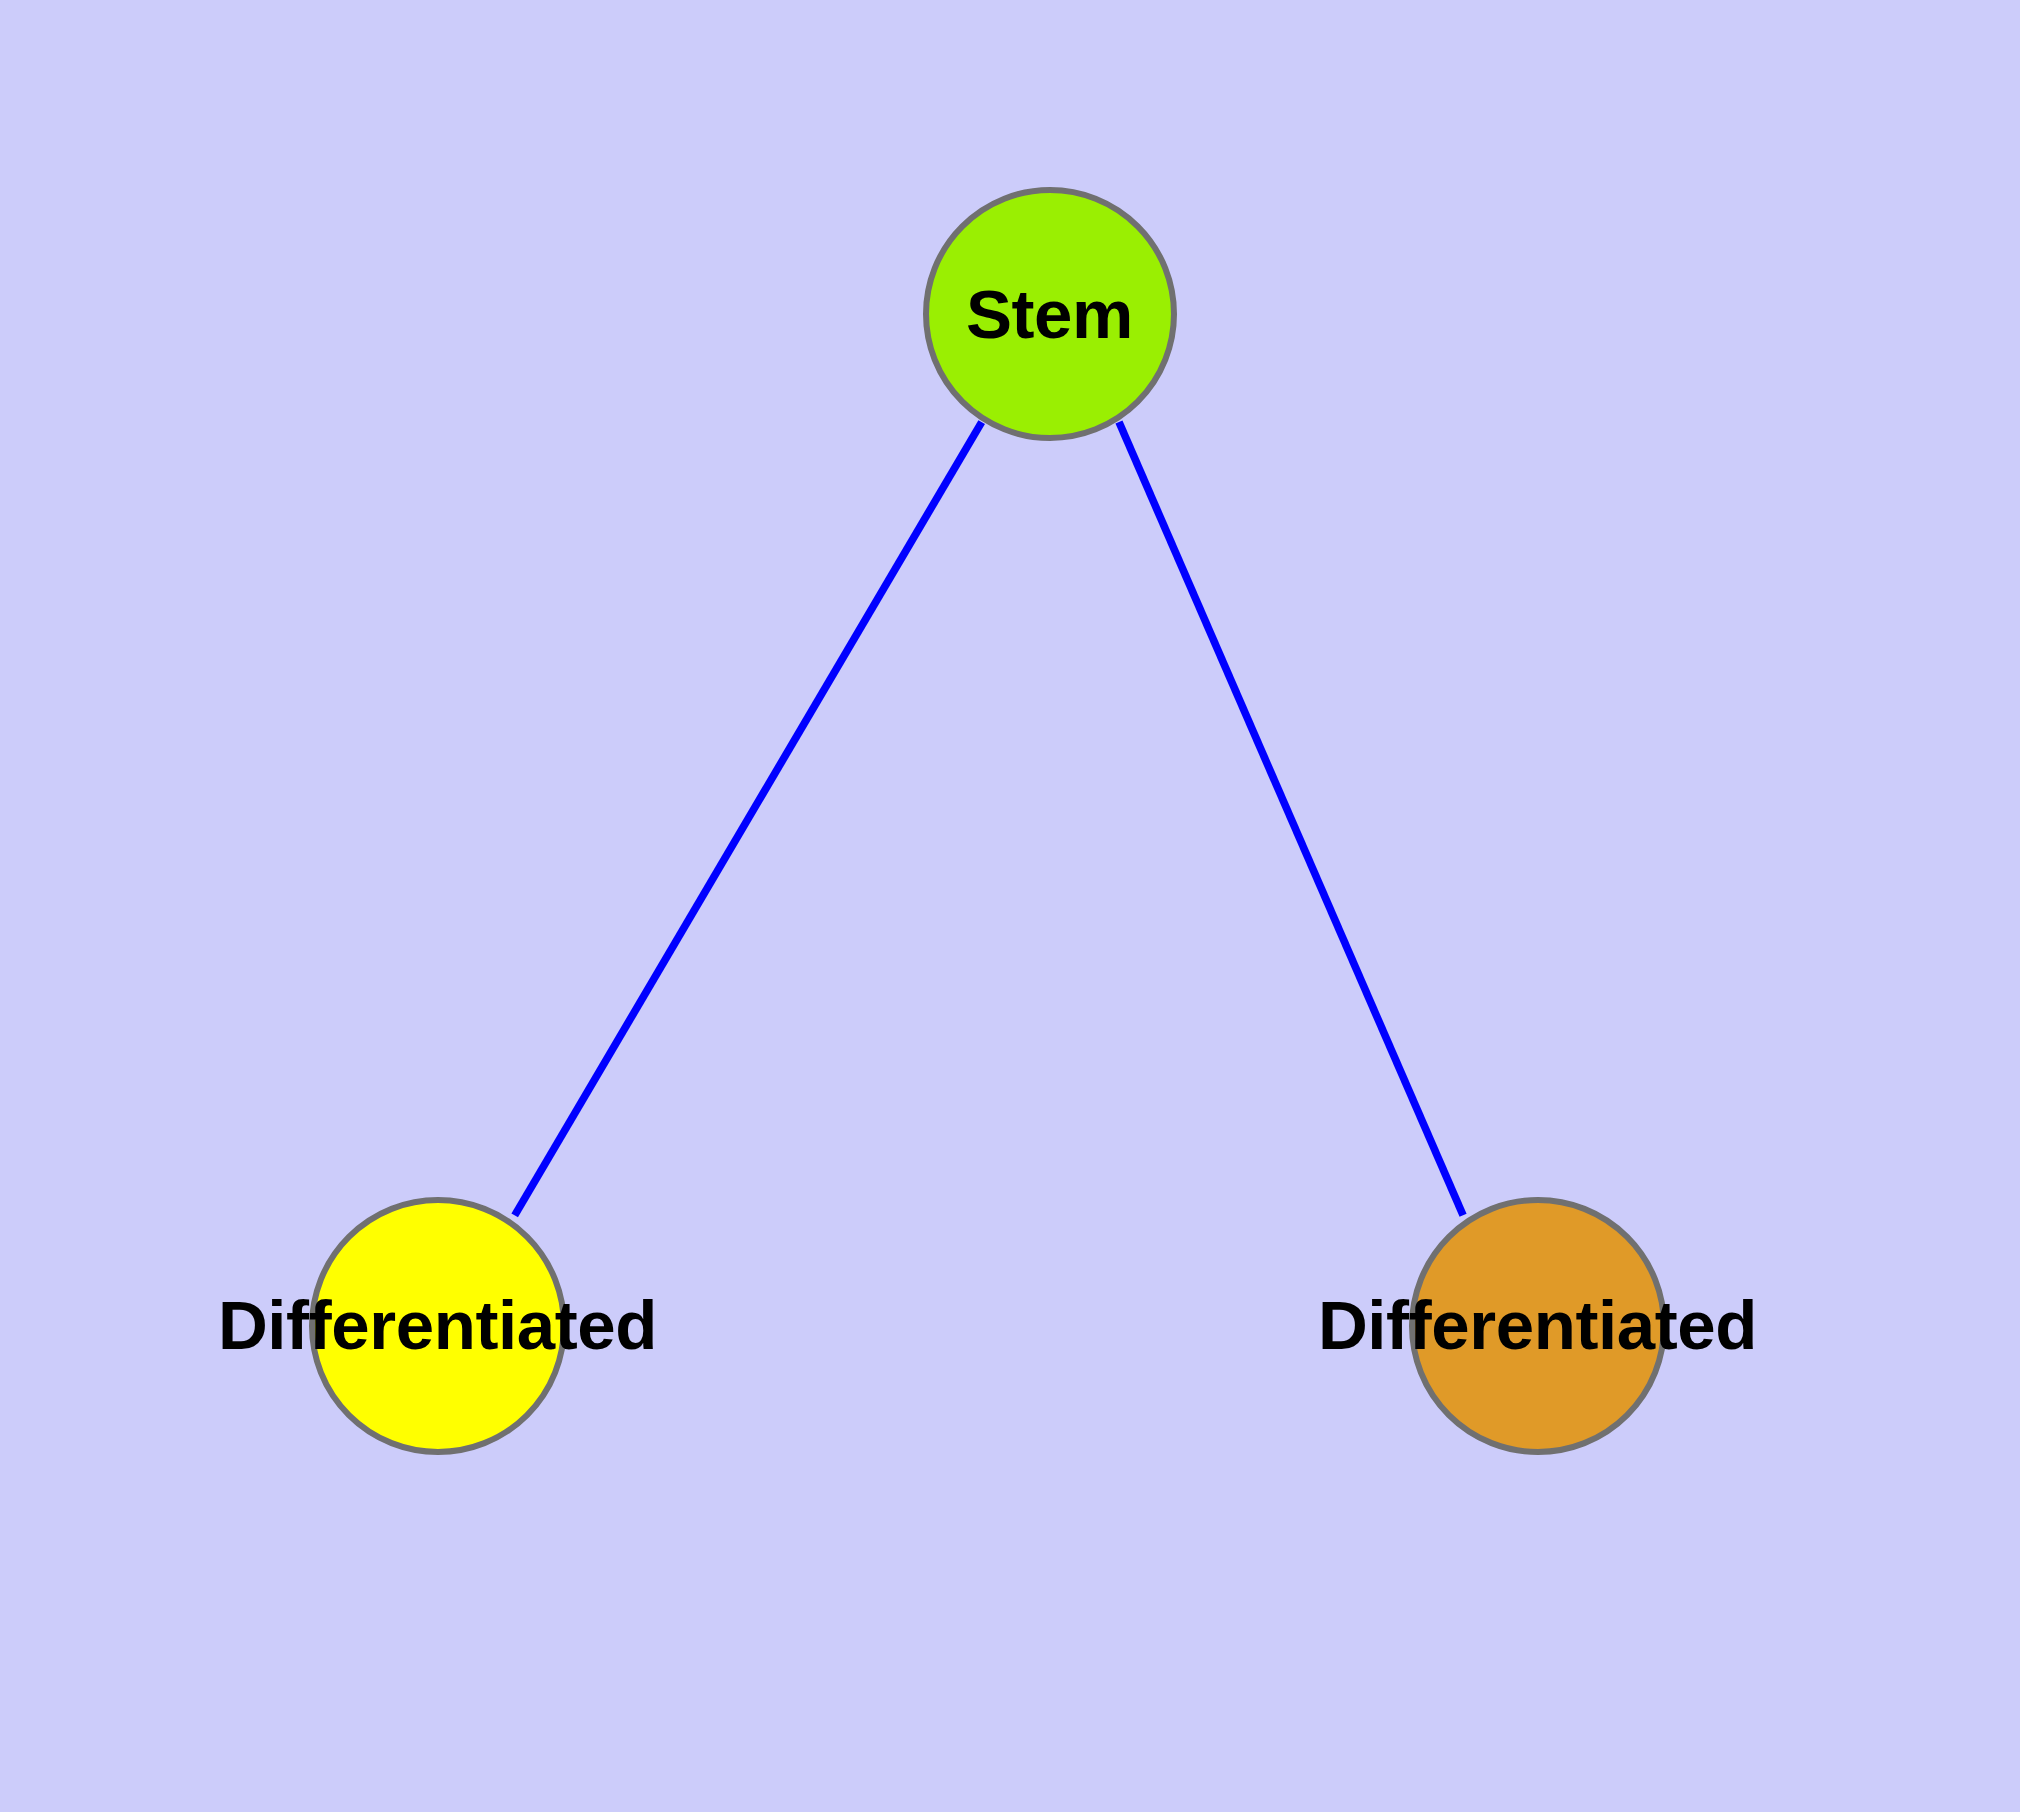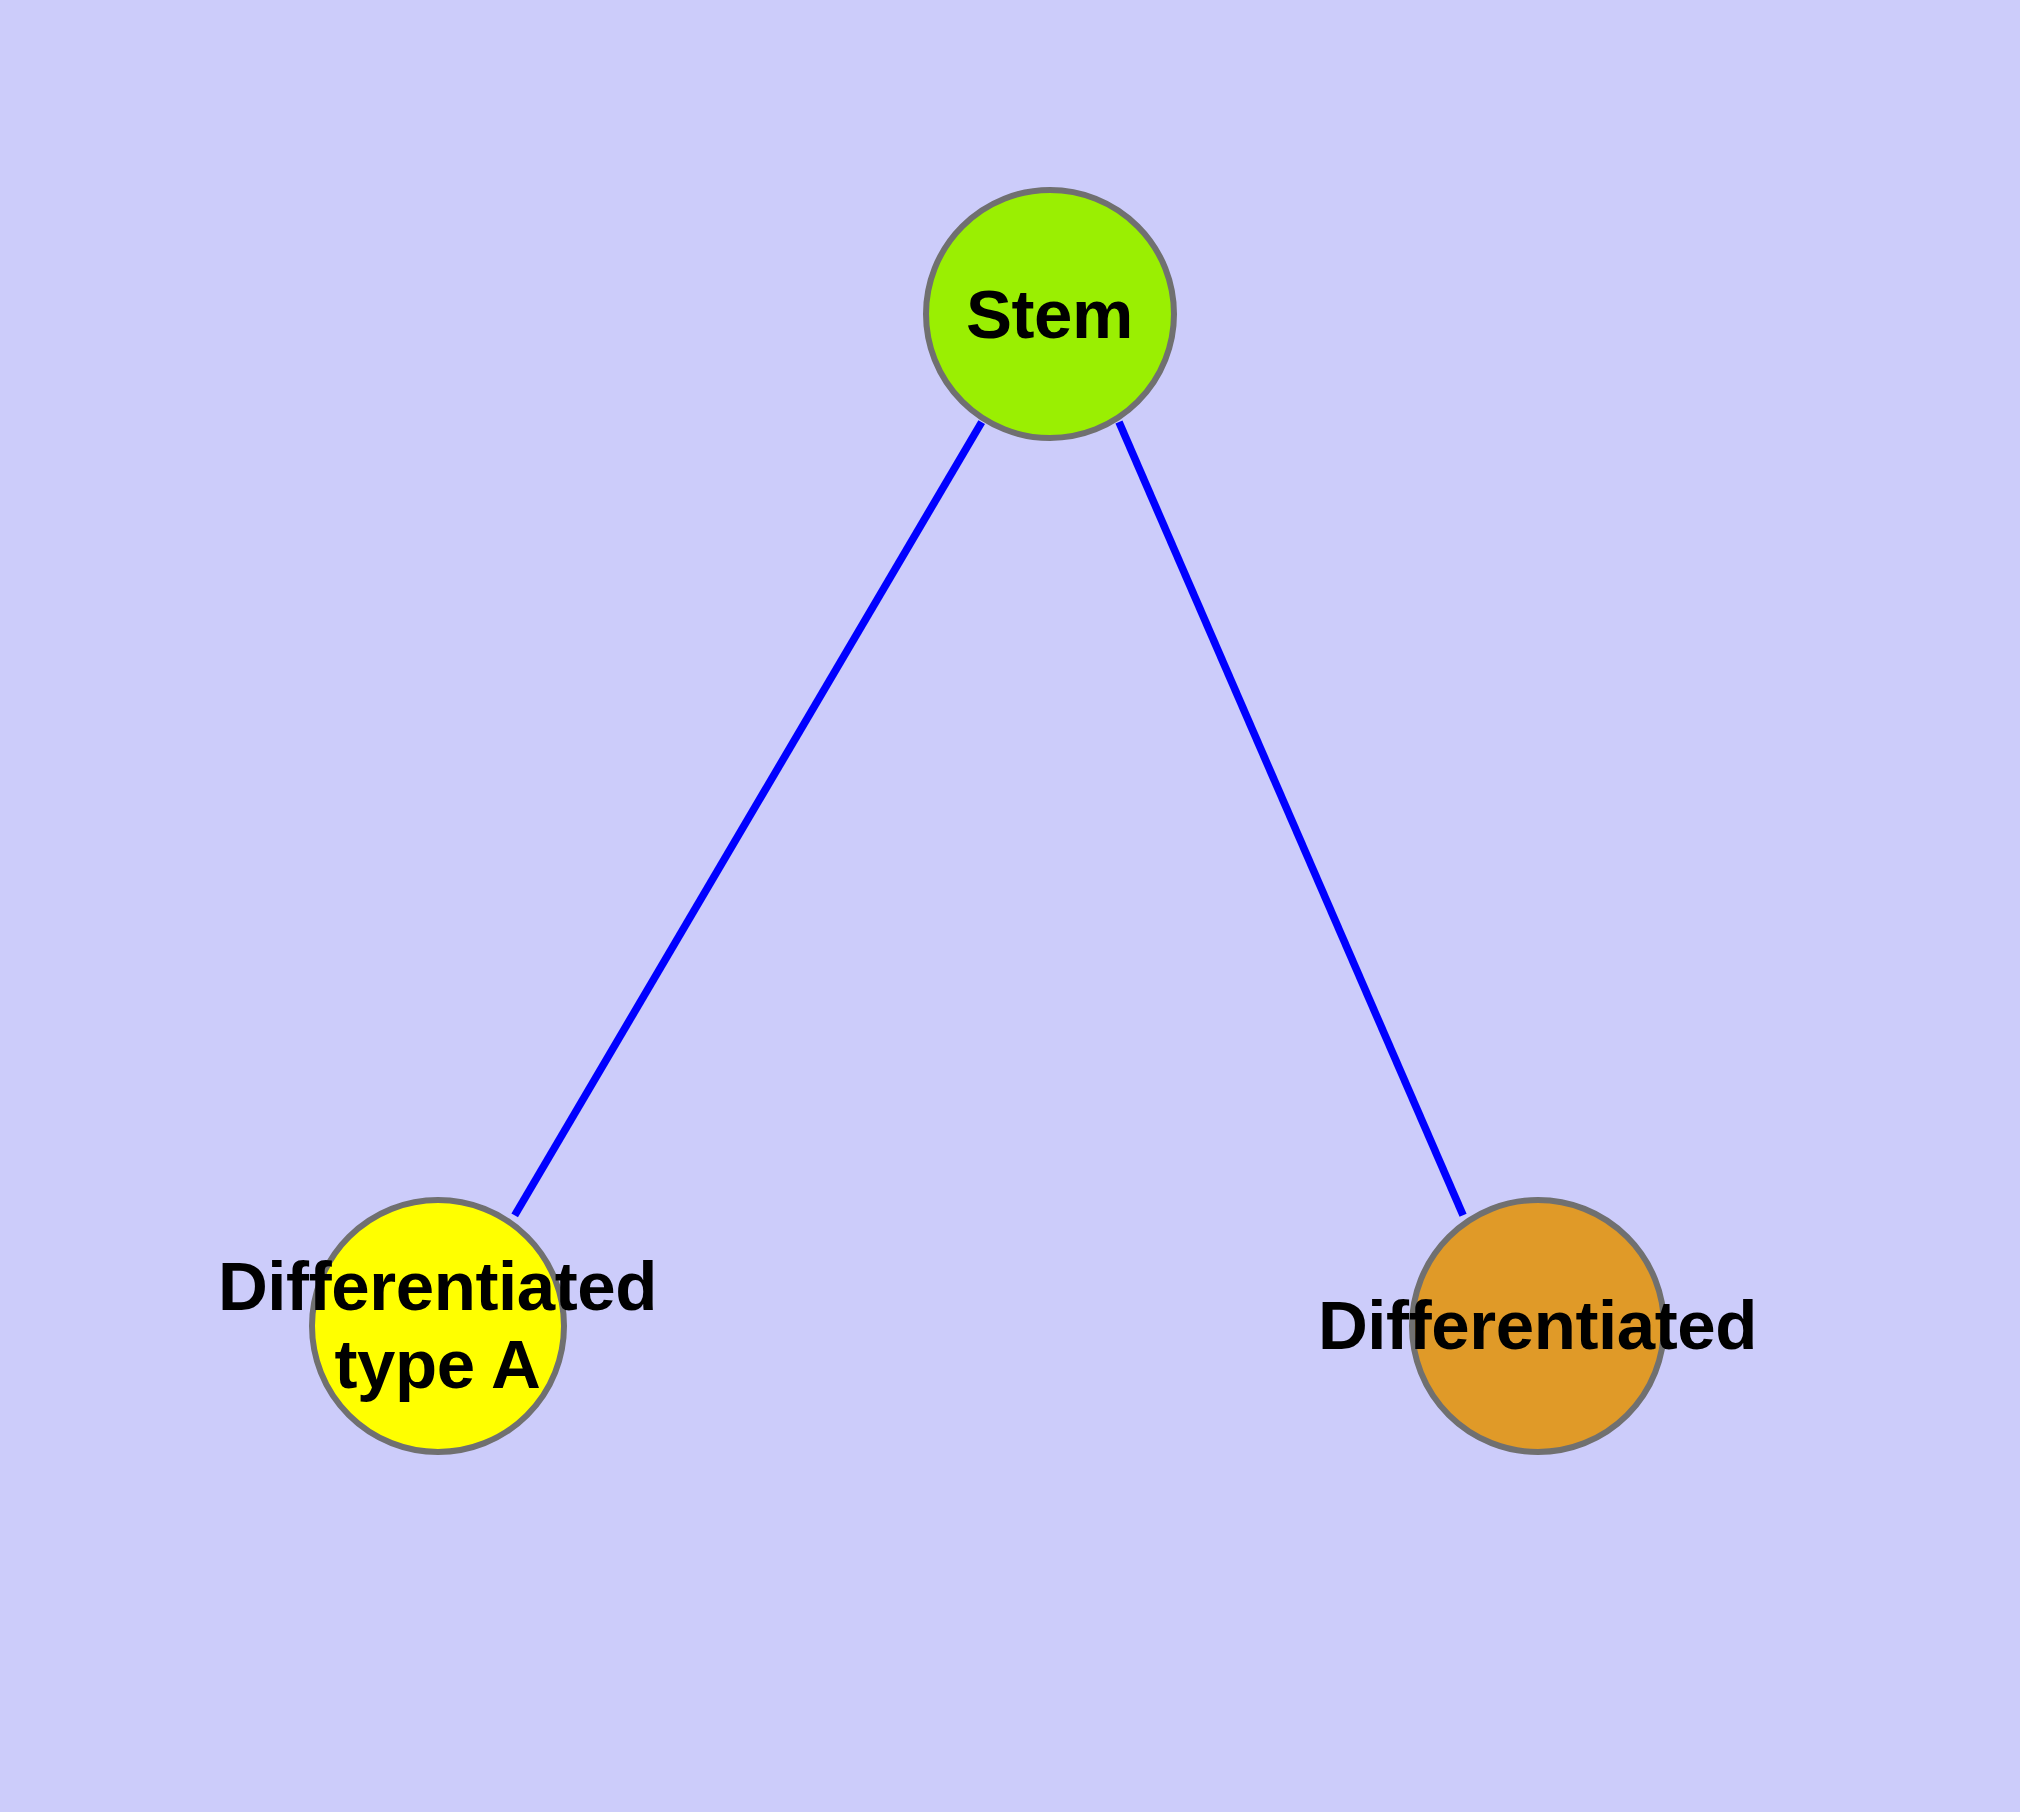--- a/index.html
+++ b/index.html
@@ -109,21 +109,20 @@
 
   <div class="node-label" id="label-stem" style="left: 787px; top: 213px; width: 525px; height: 203px; color: rgb(0, 0, 0);">
     <span class="label-lines">
       <span class="label-line">Stem</span>
     </span>
   </div>
 
   <div class="node-label" id="label-type-a" style="left: 175px; top: 1224px; width: 525px; height: 203px; color: rgb(0, 0, 0);">
     <span class="label-lines">
       <span class="label-line">Differentiated</span>
-      <span class="label-line">type A</span>
     </span>
   </div>
 
   <div class="node-label" id="label-type-b" style="left: 1275px; top: 1224px; width: 525px; height: 203px; color: rgb(0, 0, 0);">
     <span class="label-lines">
       <span class="label-line">Differentiated</span>
     </span>
   </div>
 
 </div>

